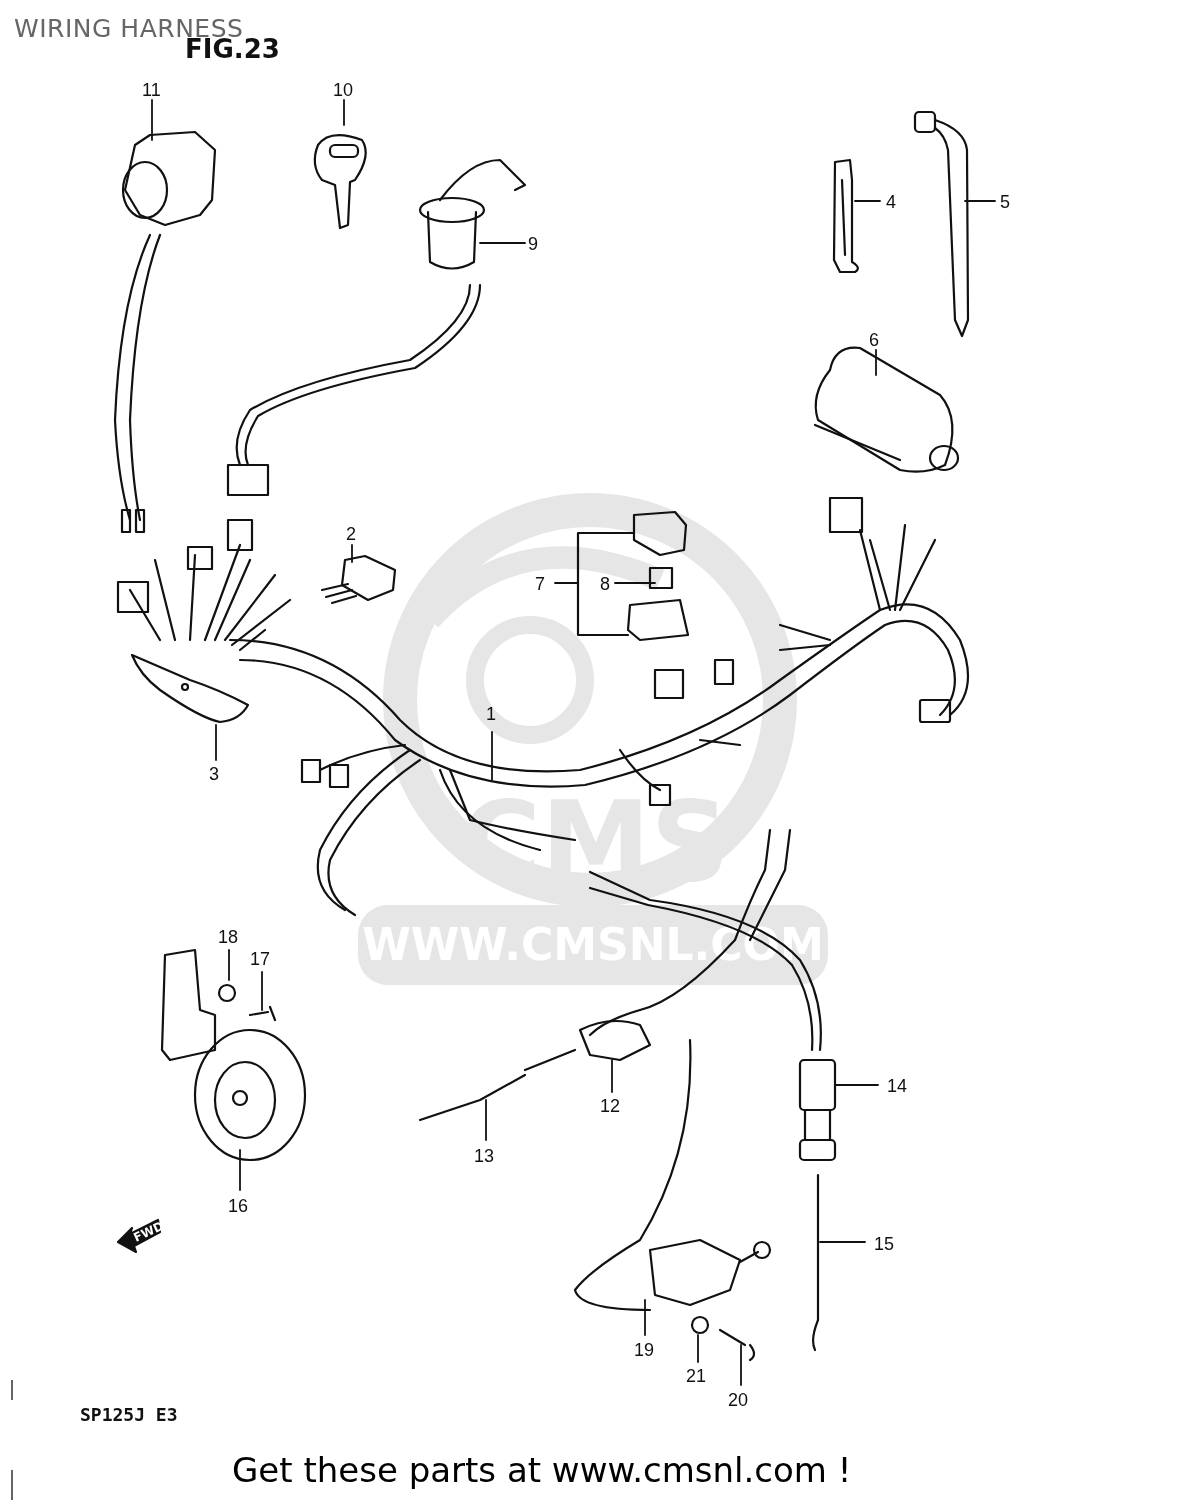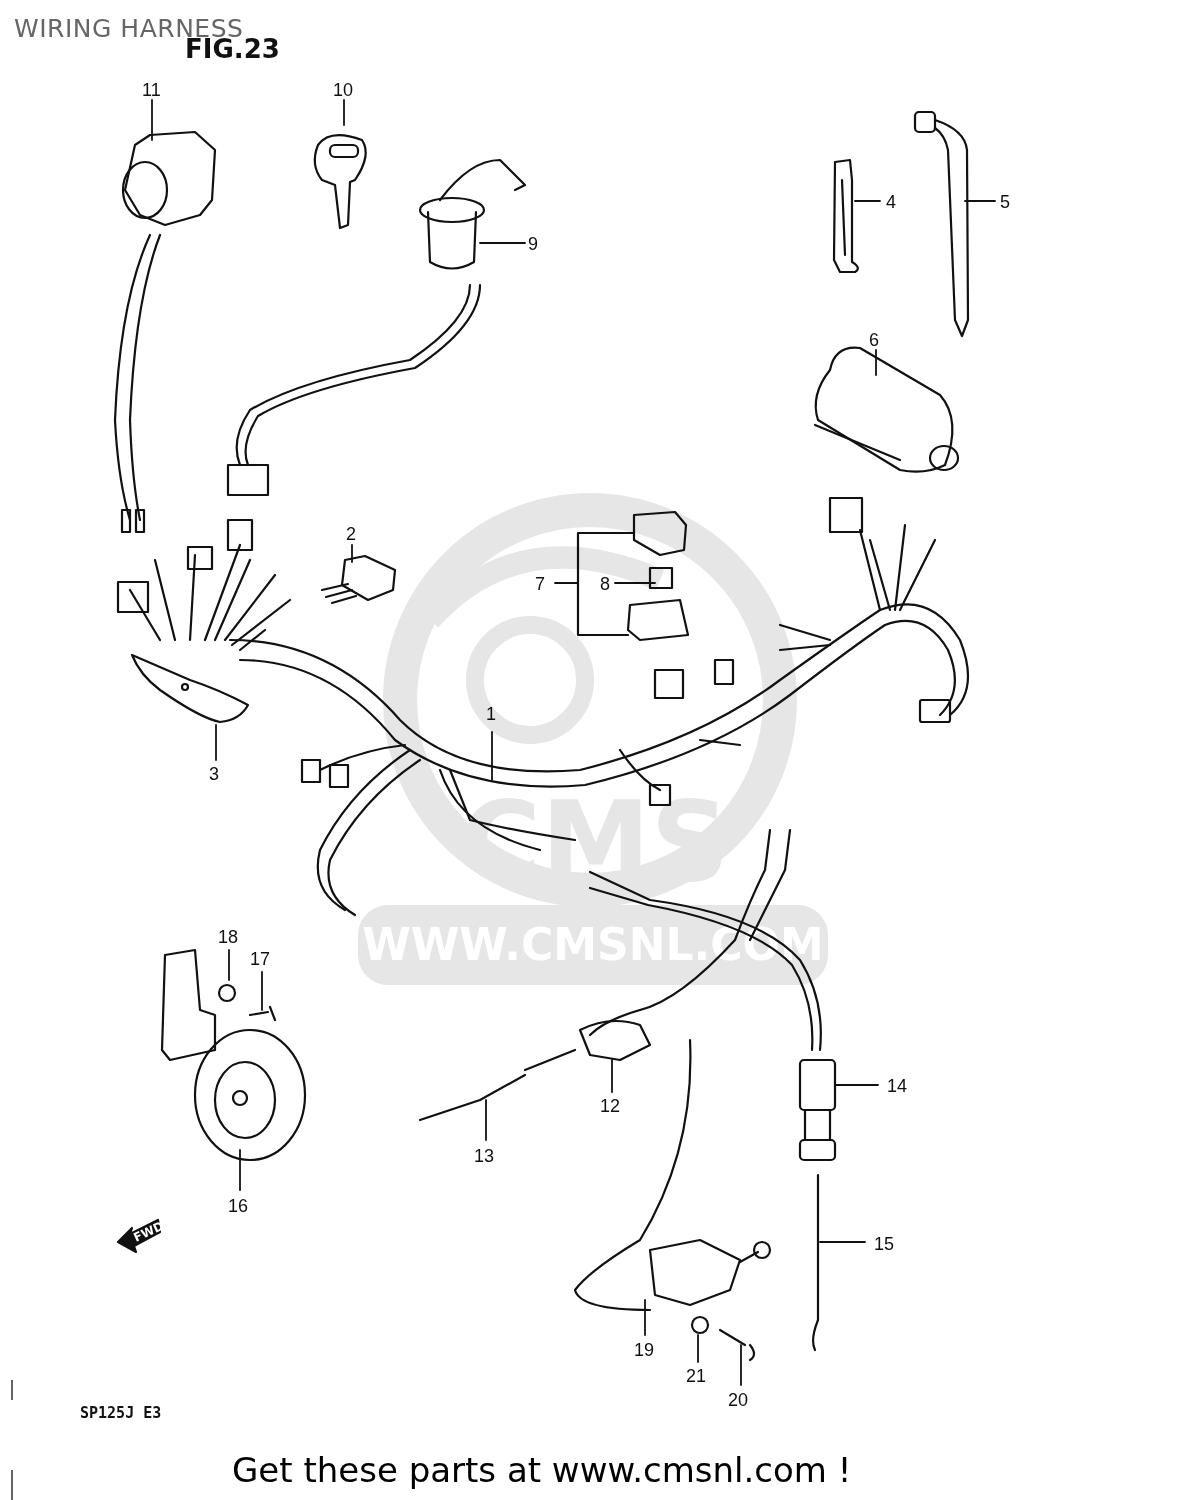--- a/index.html
+++ b/index.html
@@ -1,19 +1,19 @@
 <!DOCTYPE html>
 <html><head>
 <meta charset="utf-8">
 <style>
   html, body { margin: 0; padding: 0; background: #ffffff; }
   body { width: 1179px; height: 1500px; position: relative; overflow: hidden; font-family: "Liberation Sans", sans-serif; }
   .page-title { position: absolute; left: 14px; top: 14px; font-size: 25px; color: #666666; letter-spacing: 0.5px; font-family: "DejaVu Sans", sans-serif; z-index: 5; }
   .fig-title { position: absolute; left: 160px; top: 34px; font-size: 26px; font-weight: bold; color: #111; font-family: "DejaVu Sans", sans-serif; z-index: 5; margin-left: 25px; }
-  .model-code { position: absolute; left: 80px; top: 1404px; font-size: 15px; font-weight: bold; color: #111; font-family: "DejaVu Sans Mono", monospace; text-align: right; }
+  .model-code { position: absolute; left: 80px; top: 1404px; font-size: 18px; font-weight: bold; color: #111; font-family: "DejaVu Sans Mono", monospace; text-align: right; }
   .footer-promo { position: absolute; left: 232px; top: 1450px; font-size: 34px; color: #000000; font-family: "DejaVu Sans", sans-serif; }
   svg.drawing { position: absolute; left: 0; top: 0; }
   .callout { font-family: "Liberation Sans", sans-serif; font-size: 18px; fill: #111; }
   .wm-text { font-family: "DejaVu Sans", sans-serif; font-weight: bold; font-size: 44px; fill: #ffffff; }
   .fwd-text { font-family: "DejaVu Sans", sans-serif; font-weight: bold; font-size: 12px; fill: #fff; }
 </style>
 </head>
 <body>
 
 <div class="page-title">WIRING HARNESS</div>

